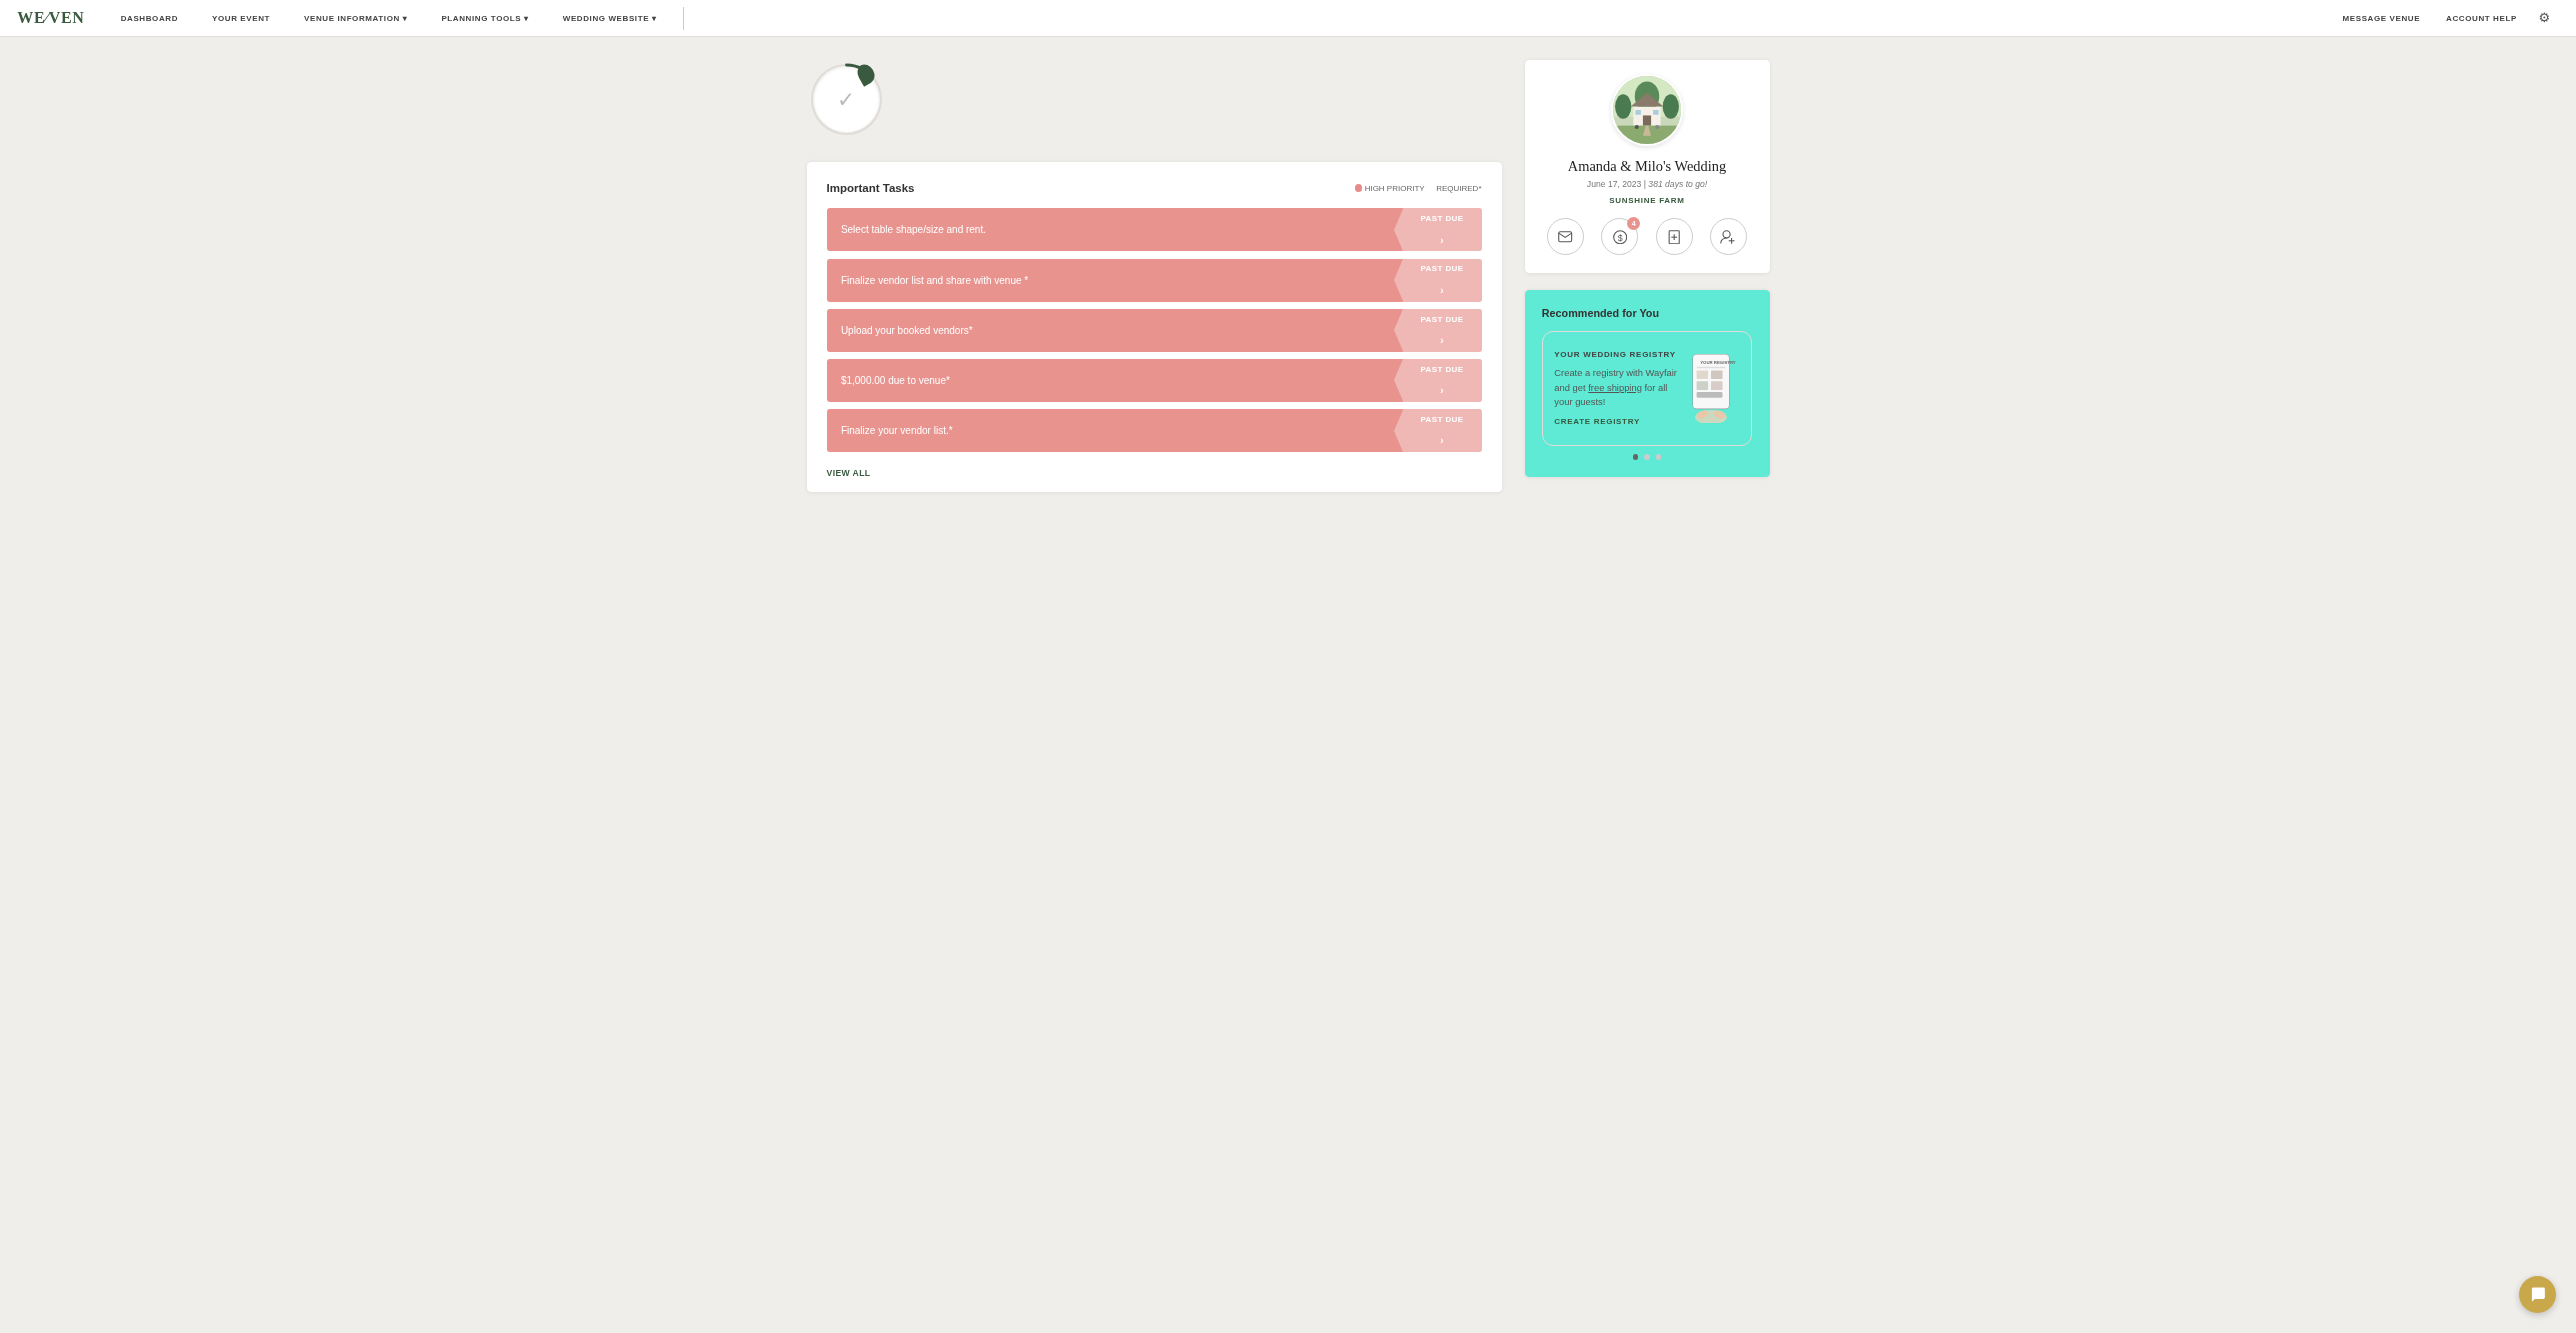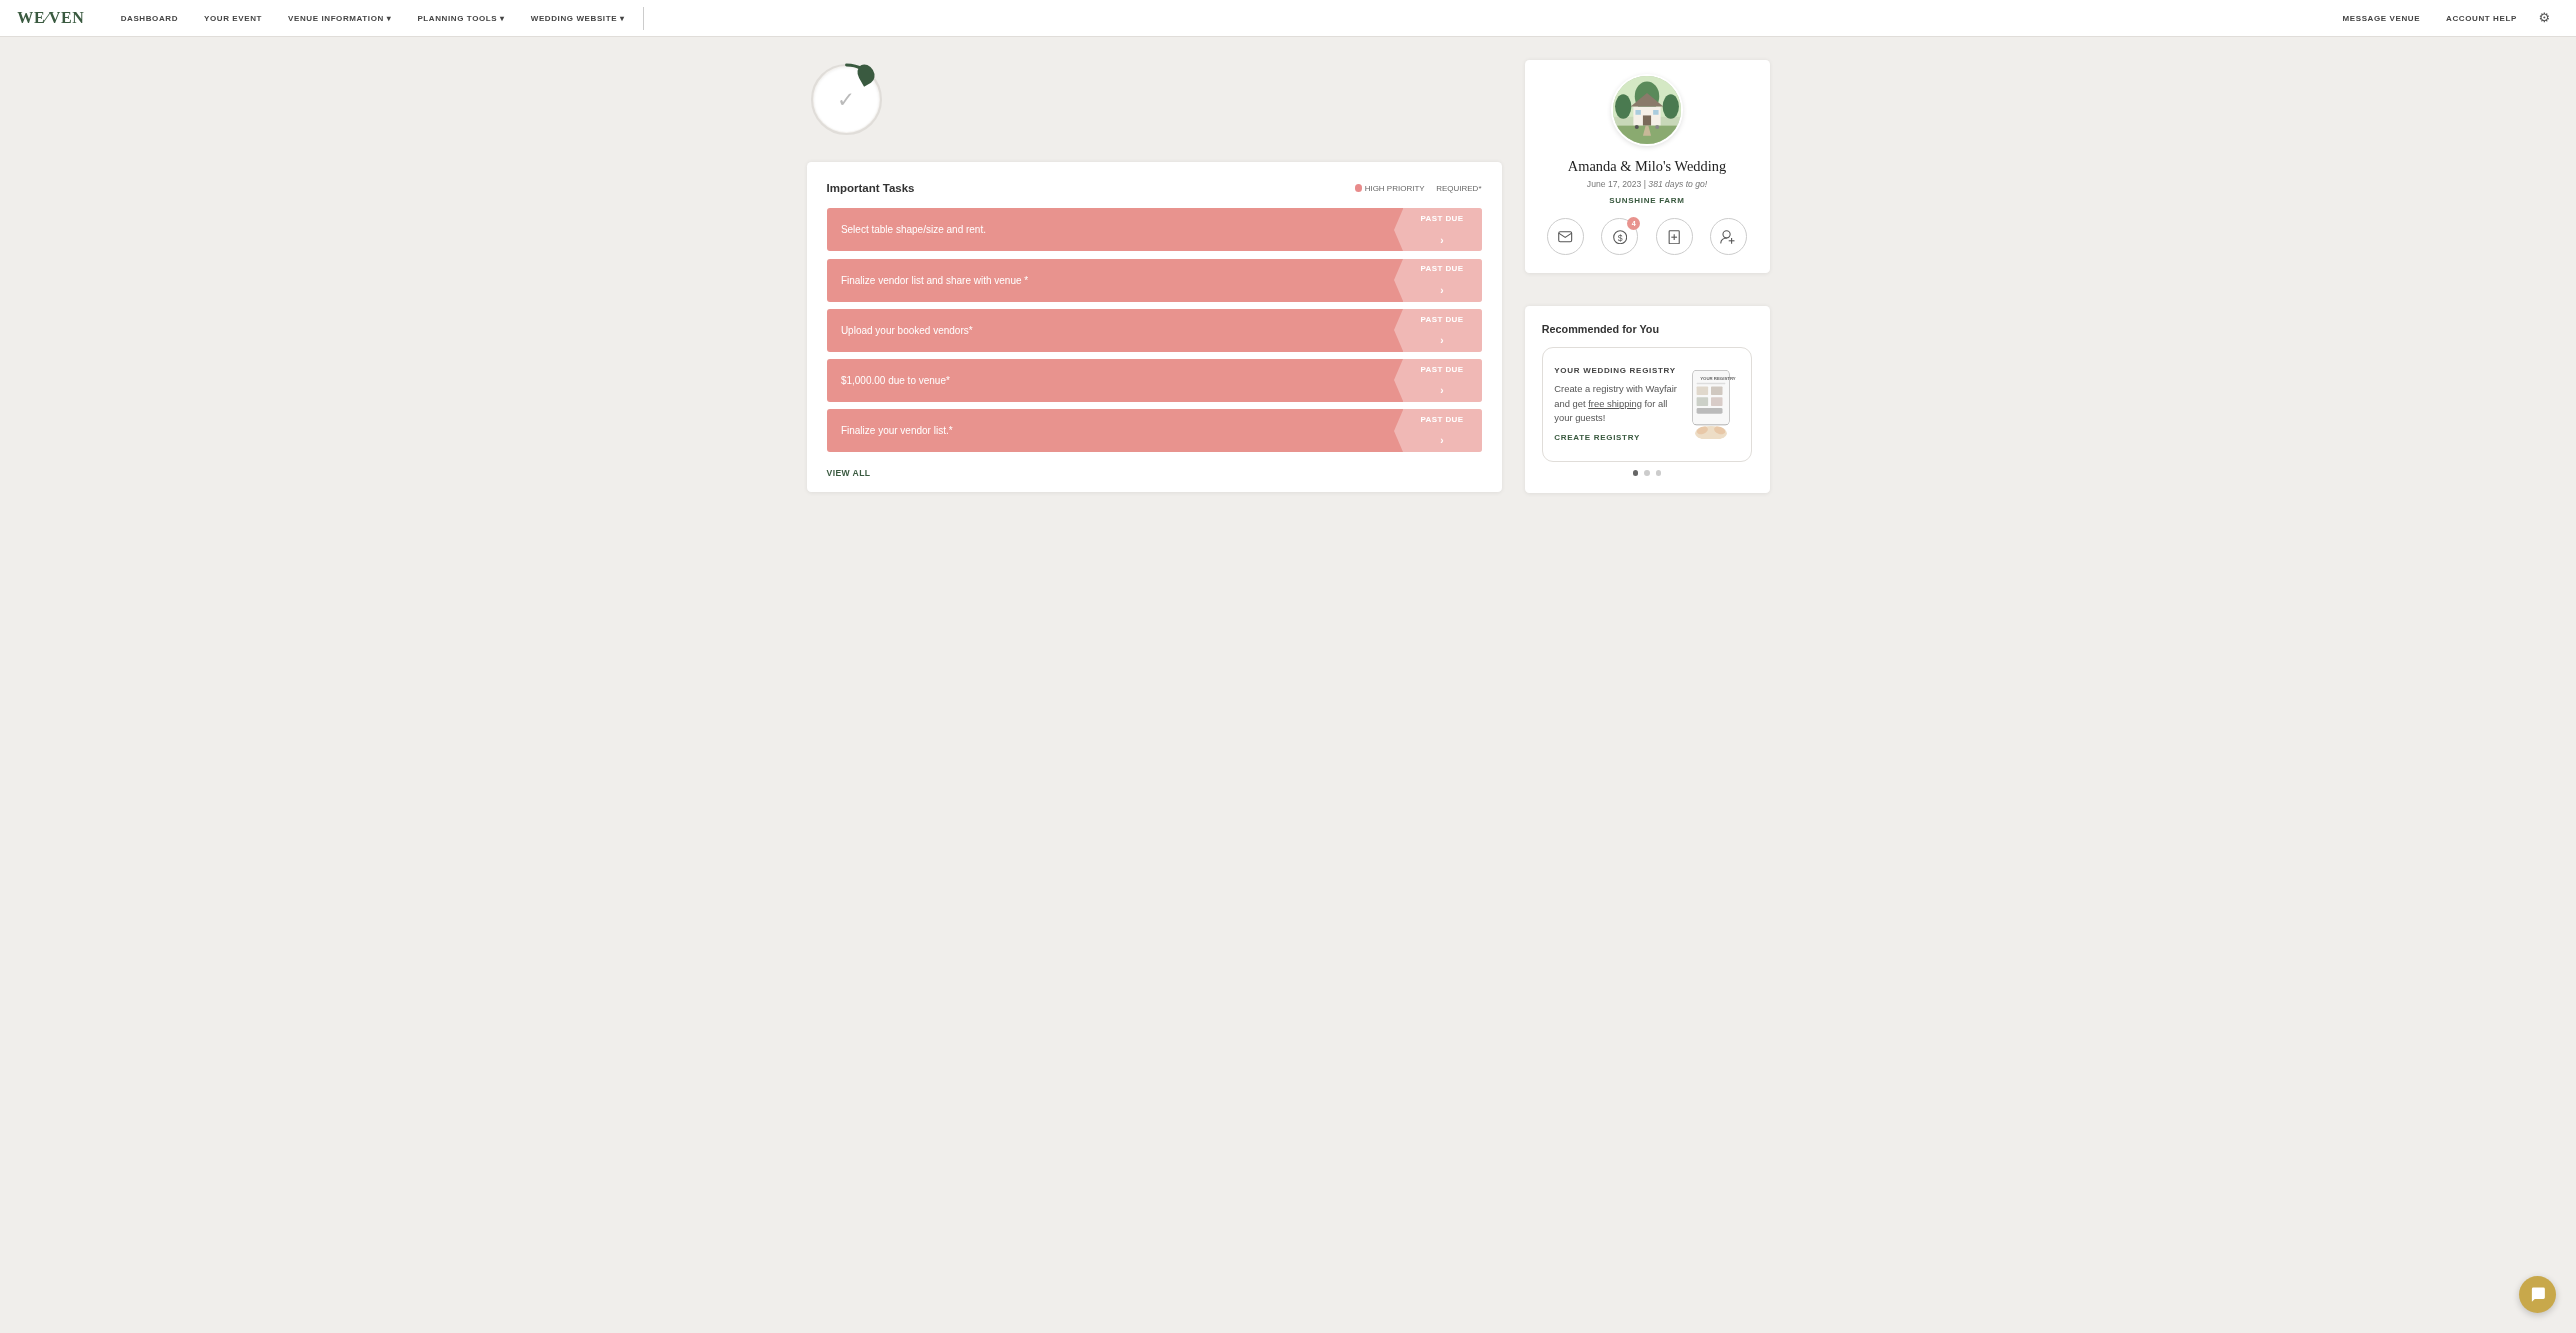--- a/index.html
+++ b/index.html
@@ -27,21 +27,21 @@
       font-size: 16px;
       font-weight: bold;
       color: #3a5a40;
       letter-spacing: 0.7px;
       margin-right: 23px;
       text-decoration: none;
     }
     .nav-links {
       display: flex;
       align-items: center;
-      gap: 0;
+      gap: 8px;
       flex: 1;
     }
     .nav-link {
       font-family: Arial, sans-serif;
       font-size: 8px;
       font-weight: 600;
       letter-spacing: 0.6px;
       color: #444;
       text-decoration: none;
       padding: 0 13px;
@@ -331,25 +331,24 @@
       height: 13px;
       border-radius: 50%;
       display: flex;
       align-items: center;
       justify-content: center;
       font-family: Arial, sans-serif;
     }
 
     
     .recommended-card {
-      background: #ffffff;
+      background: #5eead4;
       border-radius: 4.3px;
       padding: 17.3px;
       box-shadow: 0 0.7px 4.3px rgba(0,0,0,0.07);
-      margin-top: 16px;
     }
     .recommended-title {
       font-family: Arial, sans-serif;
       font-size: 10.8px;
       font-weight: 600;
       color: #333;
       margin-bottom: 11.5px;
     }
     .rec-content {
       border: 0.7px solid #e0ddd9;

